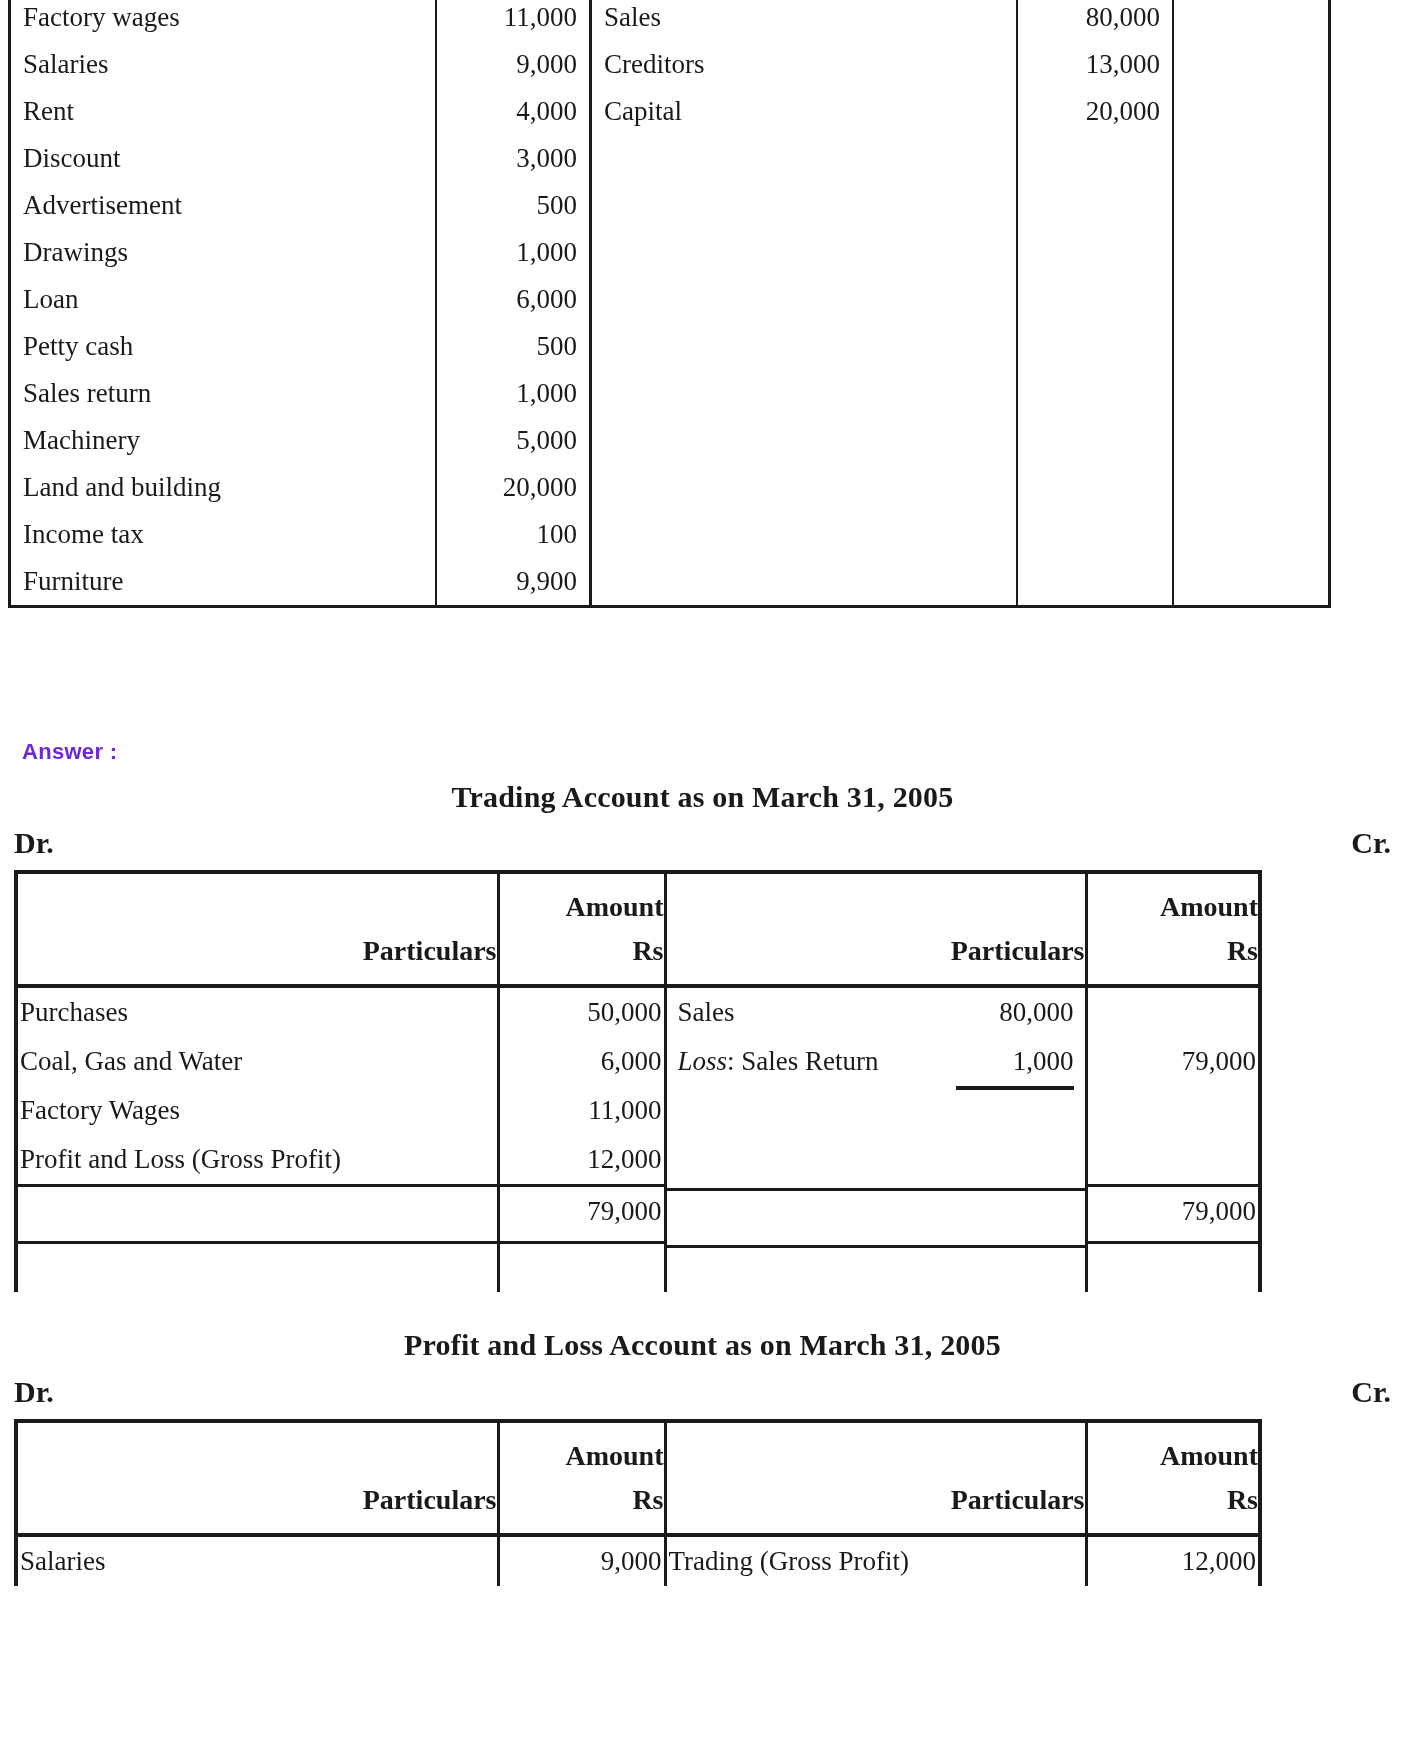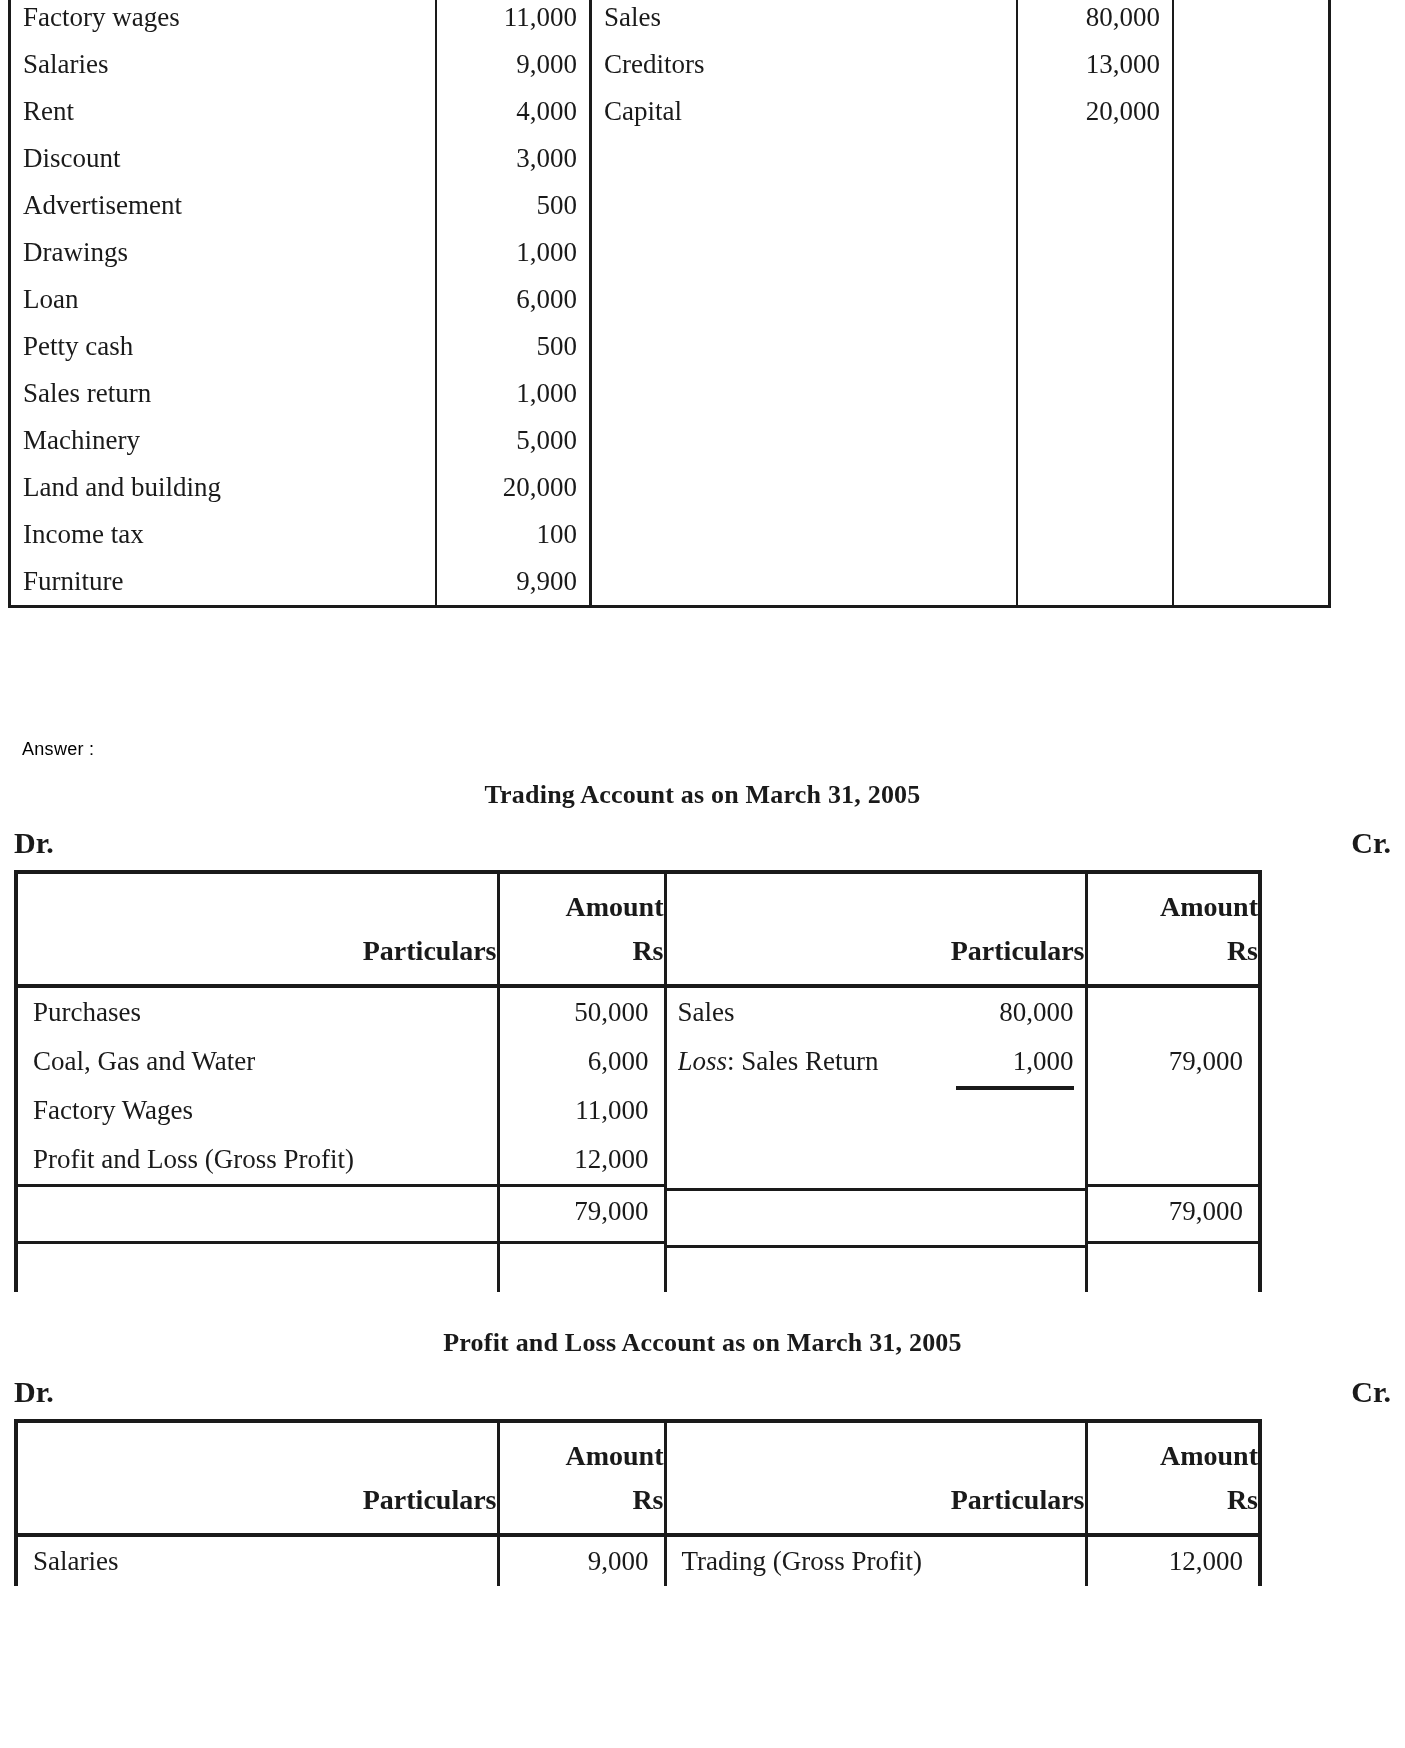--- a/index.html
+++ b/index.html
@@ -50,33 +50,33 @@
   table.trial .c-amt2  { width: 130px; text-align: right; border-left: 2px solid #1a1a1a; }
   table.trial .c-pad   { width: 130px; border-left: 2px solid #1a1a1a; border-right: 3px solid #1a1a1a; }
   table.trial tr.last td { border-bottom: 3px solid #1a1a1a; }
 
   
   .answer-label {
     position: absolute;
     left: 22px;
     top: 739px;
     font-family: "Liberation Sans", "DejaVu Sans", sans-serif;
-    font-weight: normal;
-    font-size: 18px;
-    color: #000000;
+    font-weight: bold;
+    font-size: 22px;
+    color: #6d28d9;
     letter-spacing: 0.3px;
   }
 
   
   .acct-heading {
     position: absolute;
     left: 0;
     width: 1405px;
     text-align: center;
-    font-size: 26px;
+    font-size: 30px;
     font-weight: bold;
     letter-spacing: 0.2px;
   }
   #trading-heading { top: 780px; }
   #pl-heading { top: 1328px; }
 
   
   .drcr {
     position: absolute;
     width: 1405px;
@@ -129,21 +129,21 @@
   table.acct td {
     border-right: 3px solid #1a1a1a;
     padding: 0;
     vertical-align: top;
   }
   table.acct td.last { border-right: 0; }
 
   .cell-line {
     height: 49px;
     line-height: 49px;
-    padding: 0 15px;
+    padding: 0 2px;
     white-space: nowrap;
     overflow: hidden;
   }
   .cell-line.num { text-align: right; }
   .cell-line.lbl { text-align: left; }
 
   
   .inner {
     display: flex;
     height: 49px;

